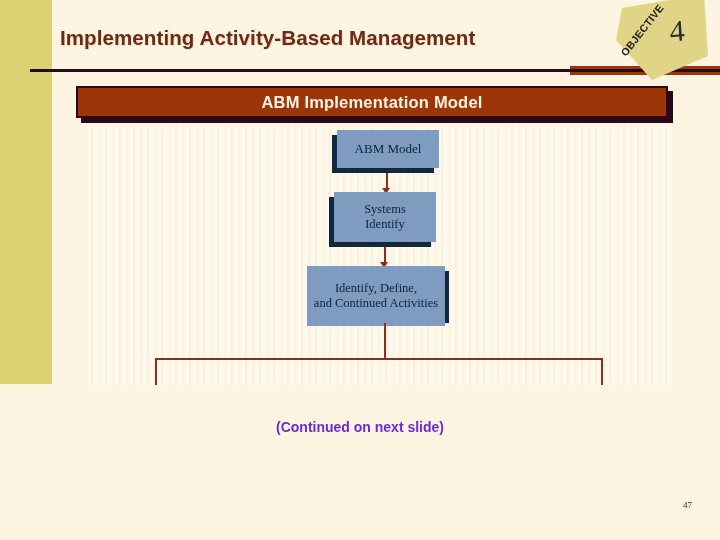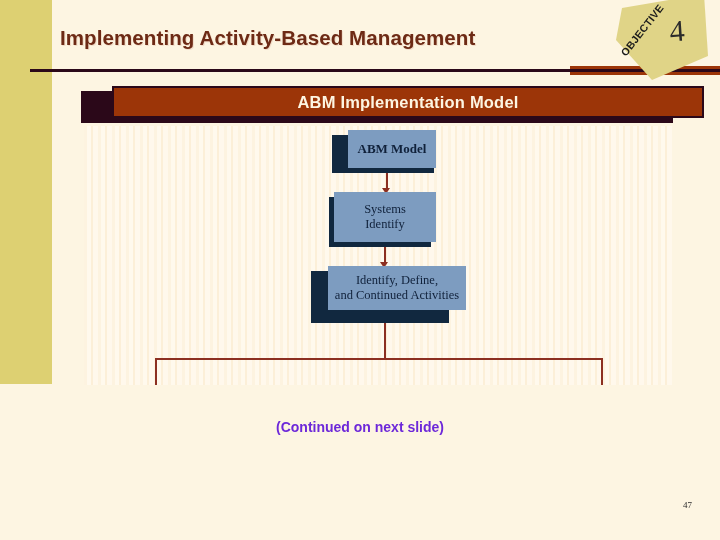--- a/index.html
+++ b/index.html
@@ -134,21 +134,20 @@
     position: absolute;
     left: 0; top: 0;
     width: 592px;
     height: 32px;
     background: #9c3508;
     border: 2px solid #2b0819;
     box-sizing: border-box;
     display: flex;
     align-items: center;
     justify-content: center;
-    margin-left: 36px;
   }
   .banner-text {
     font-size: 16.5px;
     font-weight: bold;
     color: #fdf5e2;
     letter-spacing: 0.2px;
   }
 
   
   .picture {
@@ -183,27 +182,27 @@
     text-align: center;
     font-family: "Liberation Serif", serif;
     color: #10213a;
     line-height: 1.18;
   }
   .fshadow {
     position: absolute;
     background: #11283f;
   }
 
-  .box1 { left: 264px; top: 4px;  width: 88px; height: 38px; font-size: 13px; font-weight: bold; }
+  .box1 { left: 253px; top: 4px;  width: 102px; height: 38px; font-size: 13px; }
   .box1s { left: 248px; top: 9px; width: 102px; height: 38px; }
 
   .box2 { left: 250px; top: 66px; width: 102px; height: 50px; font-size: 12.5px; }
   .box2s { left: 245px; top: 71px; width: 102px; height: 50px; }
 
-  .box3 { left: 244px; top: 140px; width: 138px; height: 44px; font-size: 12.5px; }
+  .box3 { left: 223px; top: 140px; width: 138px; height: 60px; font-size: 12.5px; }
   .box3s { left: 227px; top: 145px; width: 138px; height: 52px; }
 
   
   .conn {
     position: absolute;
     background: #8c2f21;
   }
   .arrow-head {
     position: absolute;
     width: 0; height: 0;

